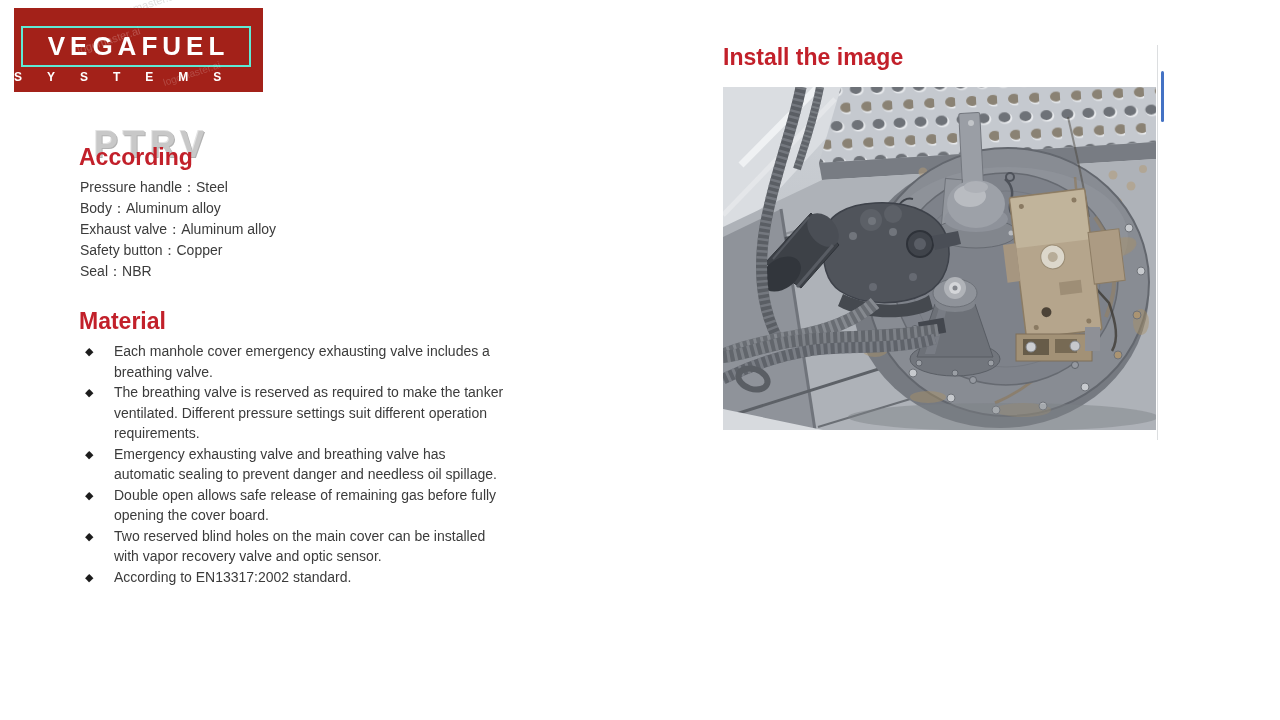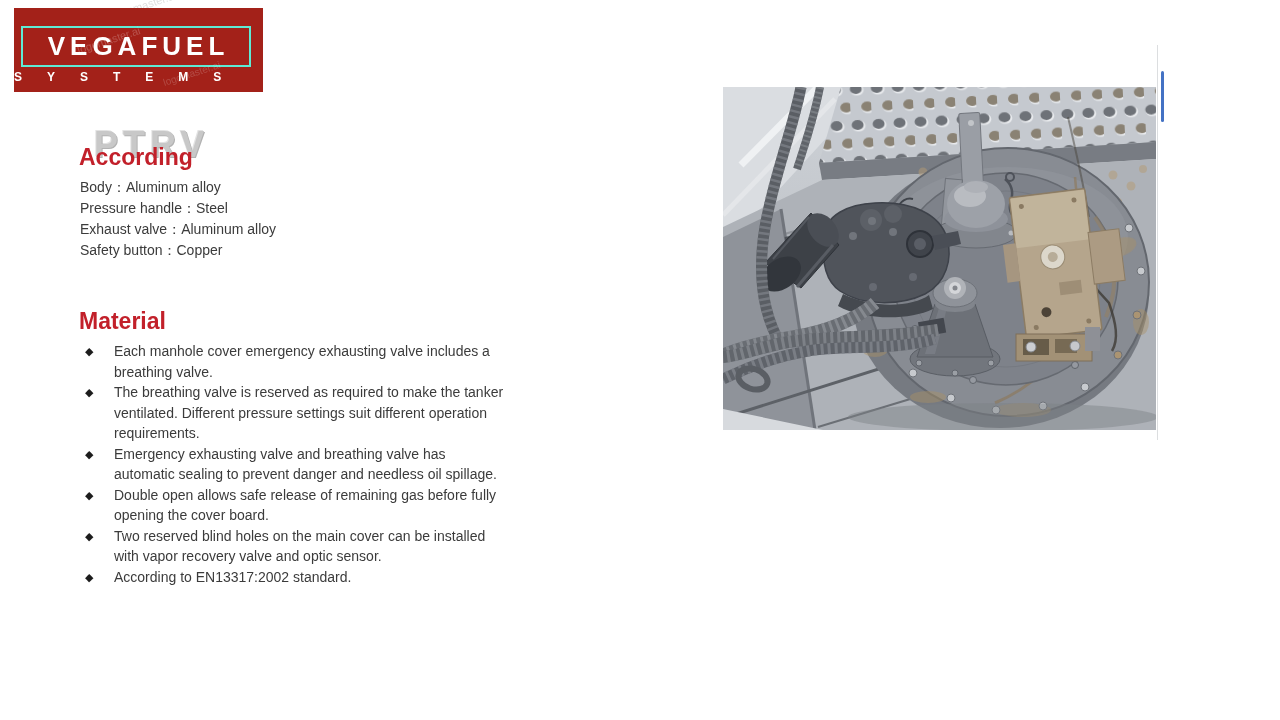--- a/index.html
+++ b/index.html
@@ -46,24 +46,25 @@
     </div>
     <div class="logo-sub">SYSTEMS</div>
     <span class="wm wm2">logomaster.ai</span>
     <span class="wm wm3">logomaster.ai</span>
   </div>
 
   <div class="model">PTRV</div>
 
   <h2 class="red-heading material-heading">According</h2>
   <div class="material-list">
+    <div class="material-line">Pressure handle：Steel</div>
     <div class="material-line">Body：Aluminum alloy</div>
-    <div class="material-line">Pressure handle：Steel</div>
     <div class="material-line">Exhaust valve：Aluminum alloy</div>
     <div class="material-line">Safety button：Copper</div>
+    <div class="material-line">Seal：NBR</div>
   </div>
 
   <h2 class="red-heading feature-heading">Material</h2>
   <div class="feature-list">
     <div class="feature-item">
       <span class="diamond">◆</span>
       <span class="feature-text">Each manhole cover emergency exhausting valve includes a breathing valve.</span>
     </div>
     <div class="feature-item">
       <span class="diamond">◆</span>
@@ -80,20 +81,21 @@
     <div class="feature-item">
       <span class="diamond">◆</span>
       <span class="feature-text">Two reserved blind holes on the main cover can be installed with vapor recovery valve and optic sensor.</span>
     </div>
     <div class="feature-item">
       <span class="diamond">◆</span>
       <span class="feature-text">According to EN13317:2002 standard.</span>
     </div>
   </div>
 
+  <h2 class="red-heading install-heading">Install the image</h2>
 
   <div class="photo">
     <svg width="433" height="343" viewBox="0 0 433 343" xmlns="http://www.w3.org/2000/svg">
       <defs>
         <linearGradient id="bgGrad" x1="0" y1="0" x2="0" y2="1">
           <stop offset="0" stop-color="#ced2d7"></stop>
             <stop offset="1" stop-color="#b3b7bd"></stop>
         </linearGradient>
         <pattern id="holes" width="21" height="36" patternUnits="userSpaceOnUse" patternTransform="rotate(-3)">
           <ellipse cx="7.5" cy="10" rx="6.8" ry="5.6" fill="#e9ebee"></ellipse>

